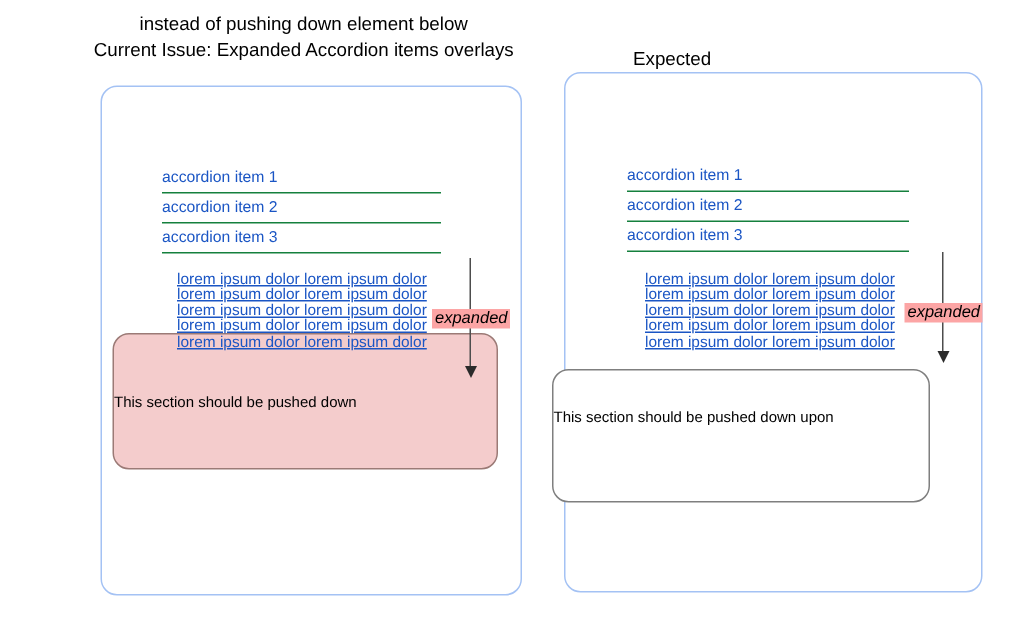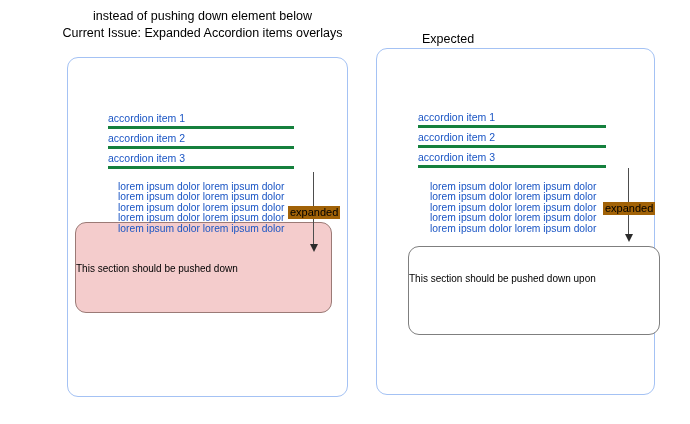--- a/index.html
+++ b/index.html
@@ -27,54 +27,55 @@
     background: #ffffff;
   }
   .panel-left  { left: 67px;  top: 57px; width: 281px; height: 340px; }
   .panel-right { left: 376px; top: 48px; width: 279px; height: 347px; }
   .accordion { position: absolute; z-index: 4; }
   .accordion-left  { left: 108px; top: 109px; width: 186px; }
   .accordion-right { left: 418px; top: 108px; width: 188px; }
   .acc-item {
     height: 20px;
     padding-top: 3px;
-    border-bottom: 3px solid #15803d;
+    border-bottom: 1px solid #15803d;
     color: #1a55c4;
     font-size: 10.5px;
     line-height: 13px;
     white-space: nowrap;
   }
   .lorem {
     position: absolute;
     z-index: 3;
     color: #1a55c4;
     font-size: 10.3px;
     line-height: 10.4px;
     white-space: nowrap;
+    text-decoration: underline;
   }
   .lorem-left  { left: 118px; top: 182px; }
   .lorem-right { left: 430px; top: 182px; }
   .lorem span { display: block; }
   .pushed-box {
     position: absolute;
     border-radius: 11px;
     text-align: left;
     color: #000000;
     font-size: 10px;
     line-height: 14px;
   }
   .pushed-box-left {
     left: 75px; top: 222px; width: 257px; height: 91px;
     z-index: 1;
     background: #f4cccc;
     border: 1px solid #9b7a76;
     padding-top: 39px;
   }
   .pushed-box-right {
-    left: 408px; top: 246px; width: 252px; height: 89px;
+    left: 368px; top: 246px; width: 252px; height: 89px;
     z-index: 1;
     background: #ffffff;
     border: 1px solid #7f7f7f;
     padding-top: 25px;
   }
   .arrow-line {
     position: absolute;
     width: 1px;
     background: #4d4d4d;
     z-index: 5;
@@ -87,26 +88,27 @@
     border-left: 4px solid transparent;
     border-right: 4px solid transparent;
     border-top: 8px solid #2b2b2b;
     z-index: 5;
   }
   .arrow-head-left  { left: 310px; top: 244px; }
   .arrow-head-right { left: 625px; top: 234px; }
   .expanded-label {
     position: absolute;
     z-index: 6;
-    background: #a16207;
+    background: #fca5a5;
     color: #000000;
     font-size: 11px;
     line-height: 13px;
     text-align: center;
     padding: 0 2px;
+    font-style: italic;
   }
   .expanded-label-left  { left: 288px; top: 206px; }
   .expanded-label-right { left: 603px; top: 202px; }
 </style>
 </head>
 <body>
 
 <div class="canvas">
 
   <div class="title title-left">

